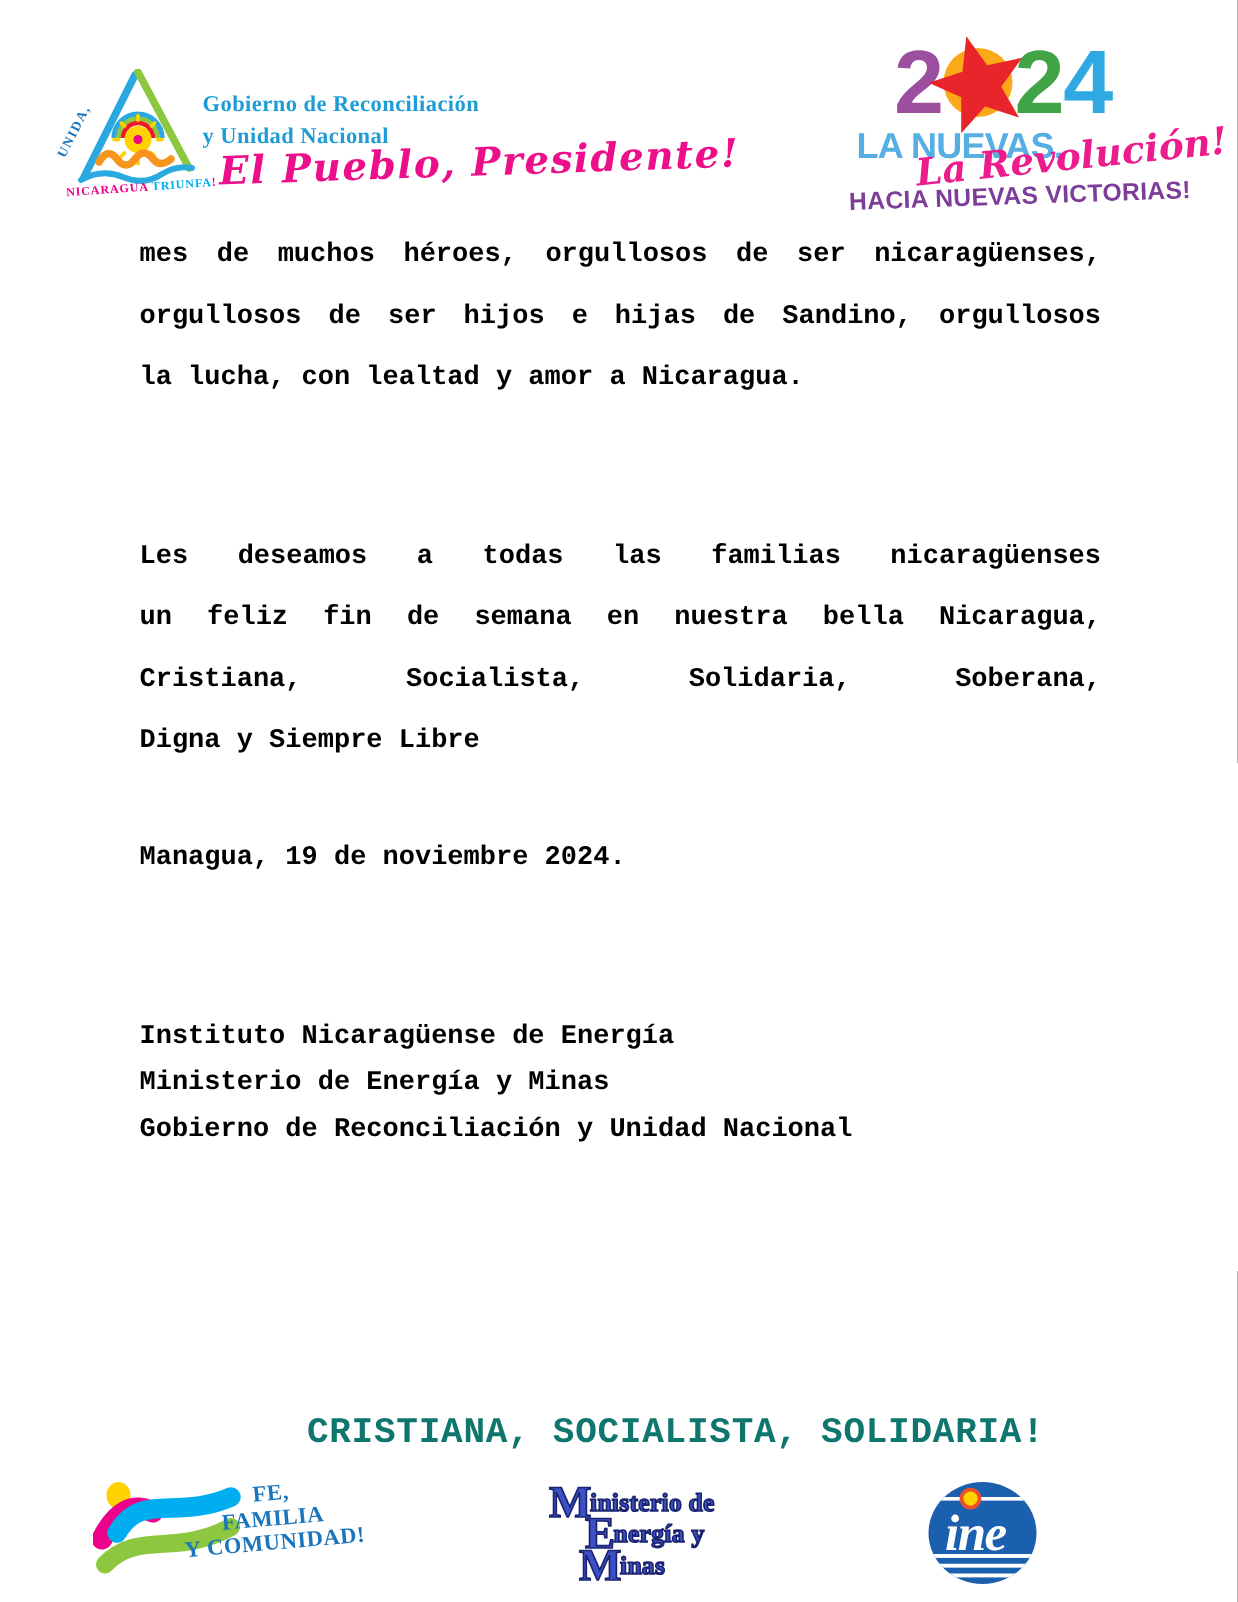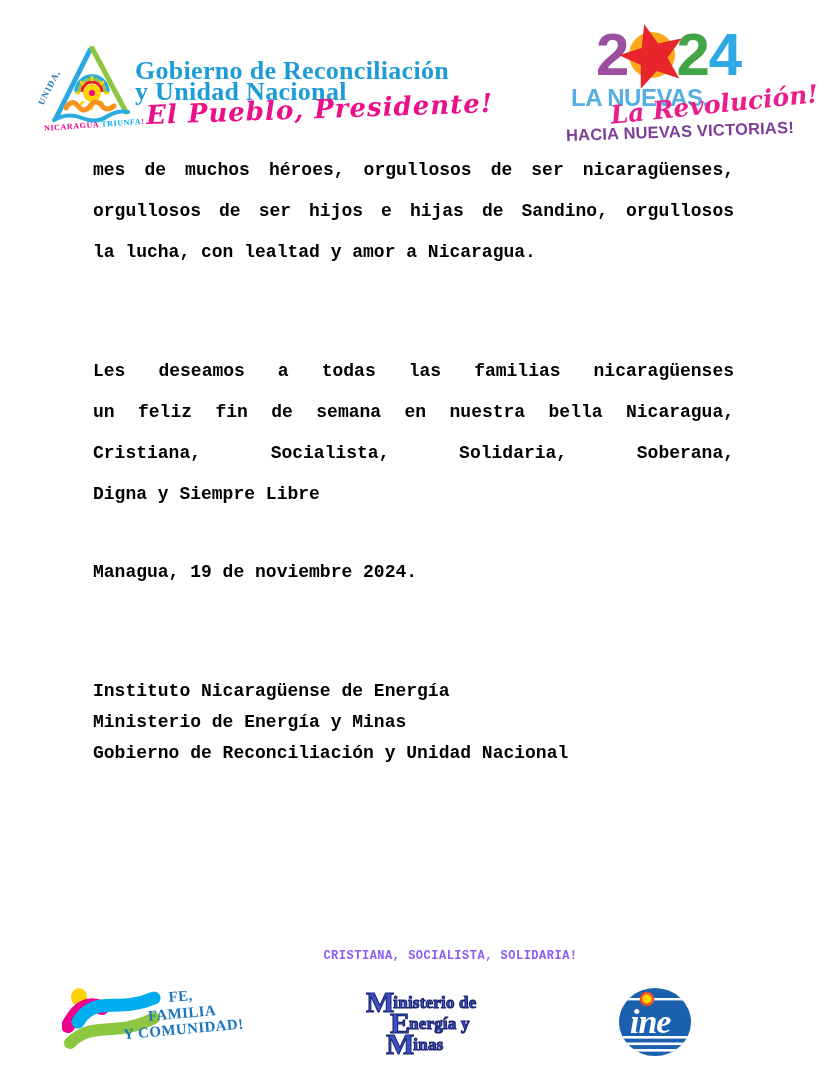--- a/index.html
+++ b/index.html
@@ -27,21 +27,21 @@
     font-size:8px; font-weight:bold; letter-spacing:0.6px;
     transform:rotate(-4deg);
     font-family:"Liberation Serif", serif; white-space:nowrap;
   }
   .triunfa-nicaragua { color:#ec008c; }
   .triunfa-triunfa { color:#00aeef; }
   .triunfa-excl { color:#ec008c; }
   .gob-text {
     position:absolute; left:93px; top:16px;
     font-family:"Liberation Serif", serif;
-    font-weight:bold; font-size:26px; line-height:21px; color:#1e9cd7;
+    font-weight:bold; font-size:15px; line-height:21px; color:#1e9cd7;
     letter-spacing:0.3px;
   }
   .pueblo {
     position:absolute; left:104px; top:50px;
     font-family:"DejaVu Serif", serif; font-style:italic; font-weight:bold;
     font-size:26px; color:#ec0f8a; transform:rotate(-2deg);
     letter-spacing:1px; white-space:nowrap;
   }
 
   
@@ -90,22 +90,22 @@
   .justify .tline { text-align:justify; text-align-last:justify; text-justify:inter-word;font-family:Liberation Mono, monospace; }
   .justify .tline:last-child { text-align-last:left; }
   .p1 { top:150px; }
   .p2 { top:351px; }
   .dateline { top:552px; }
   .signature { top:640px; line-height:31px;margin-top:36px; }
 
   
   .slogan {
     position:absolute; left:130px; top:944px; width:641px;
-    text-align:center; font-size:12px; letter-spacing:0.5px;
-    color:#8b5cf6; line-height:24px; white-space:nowrap;
+    text-align:center; font-size:24px; letter-spacing:0.5px;
+    color:#0f766e; line-height:24px; white-space:nowrap;
   }
 
   .fe-logo { position:absolute; left:62px; top:984px; width:190px; height:80px; }
   .fe-waves { position:absolute; left:0; top:2px; }
   .fe-text {
     position:absolute; left:50px; top:4px; width:140px;
     text-align:center; transform:rotate(-5deg);
     font-family:"Liberation Serif", serif; font-weight:bold;
     font-size:15px; line-height:16.5px; color:#1b75bc; letter-spacing:0.4px;
   }

